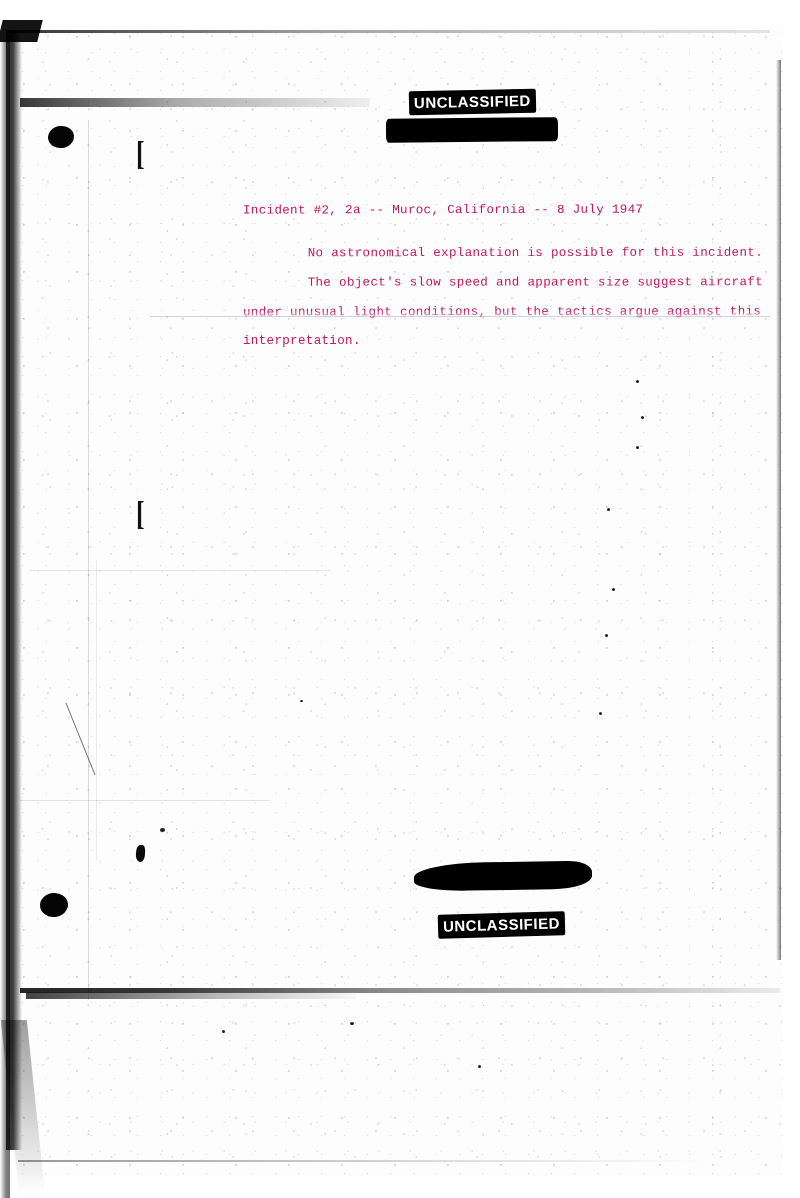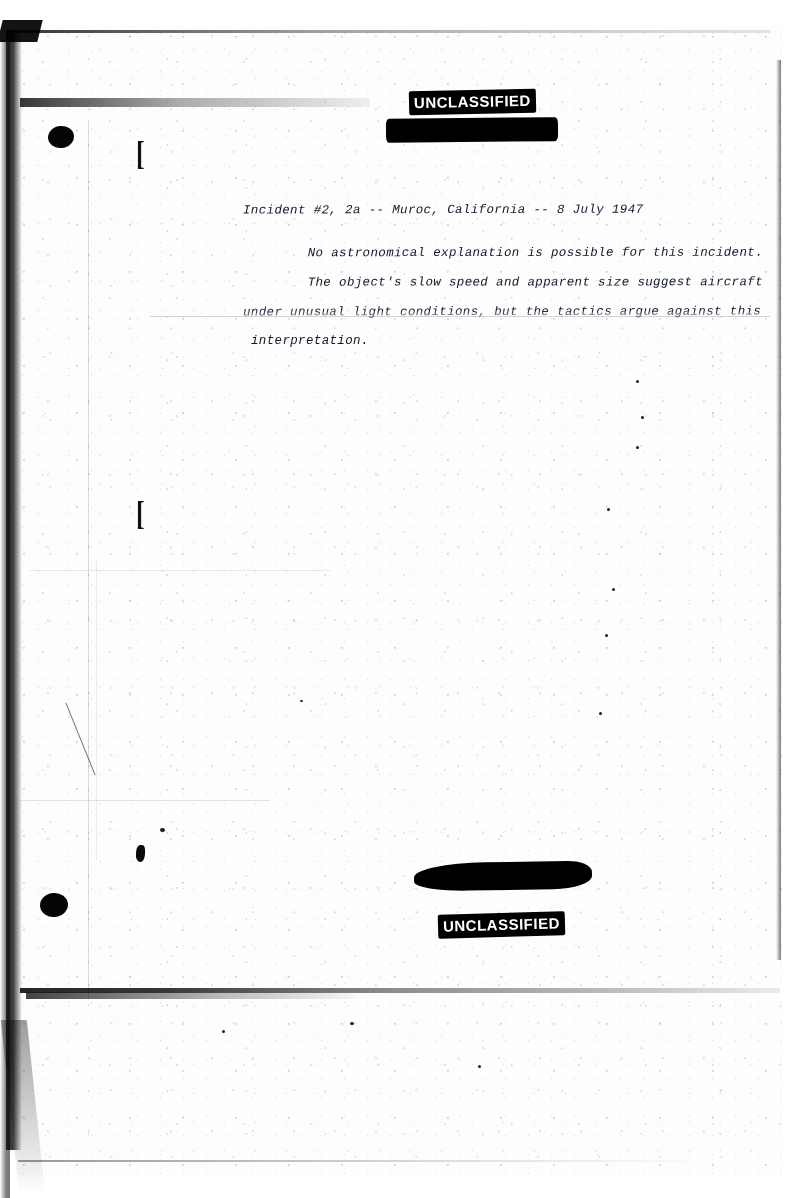--- a/index.html
+++ b/index.html
@@ -194,42 +194,41 @@
     border-radius: 45% 30% 40% 55% / 35% 50% 40% 45%;
     transform: rotate(6deg);
   }
 
   
   .body {
     position: absolute;
     left: 243px;
     top: 203px;
     width: 520px;
-    color: #0f172a;
+    color: #be185d;
     font-family: "Liberation Mono", monospace;
     font-size: 12.5px;
     letter-spacing: .35px;
-    font-style: italic;
   }
   .heading {
     margin: 0 0 22px 0;
     white-space: nowrap;
   }
   .para {
     margin: 0;
     line-height: 29px;
   }
   .para .line { display: block; white-space: nowrap; }
   .para .indent { padding-left: 36px; text-align: right; }
 
   
   .line:nth-child(1) { transform: translateY(0px) rotate(-0.07deg); }
   .line:nth-child(2) { transform: translateY(.5px) rotate(-0.05deg); }
   .line:nth-child(3) { transform: translateY(1px) rotate(-0.1deg); }
-  .line:nth-child(4) { transform: translateY(.5px); margin-left: 8px; }
+  .line:nth-child(4) { transform: translateY(.5px); }
 
   .heading { transform: rotate(-0.12deg); }
 
   
   .crease-overlay {
     position: absolute;
     left: 150px; top: 310px; width: 620px; height: 12px;
     background: linear-gradient(180deg, rgba(255,255,255,0) 0%, rgba(255,255,255,.35) 40%, rgba(255,255,255,0) 100%);
     pointer-events: none;
   }

